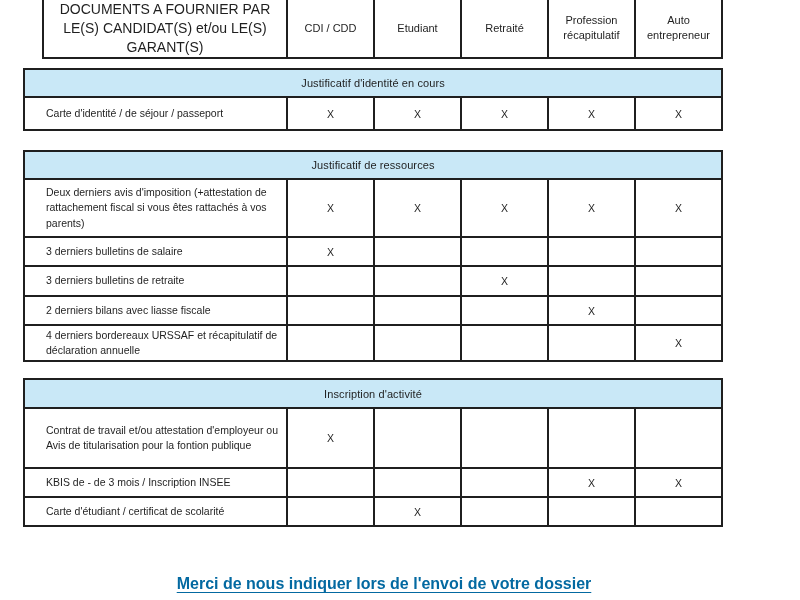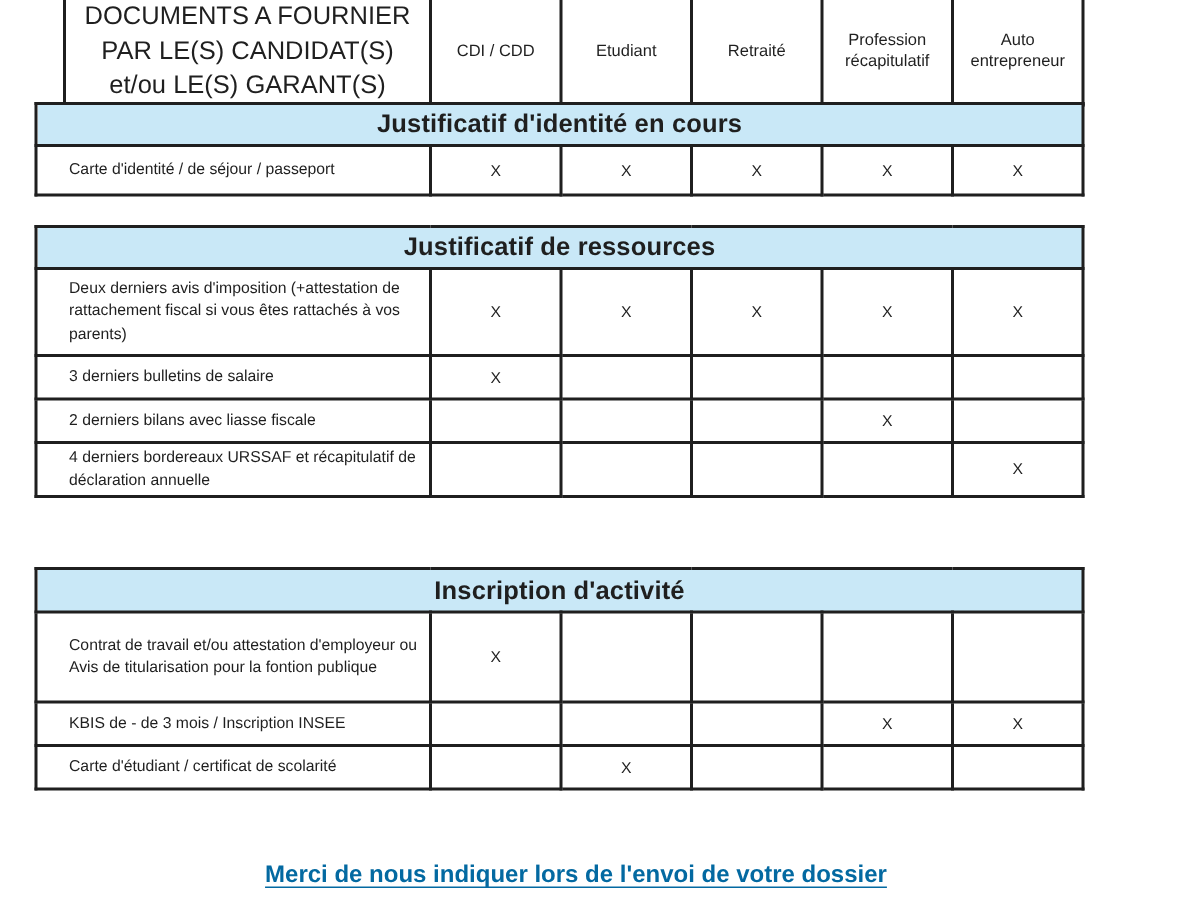--- a/index.html
+++ b/index.html
@@ -20,27 +20,27 @@
   }
   .tbl td {
     border: 2px solid #1f1f1f;
     font-size: 10.5px;
     color: #1f1f1f;
     overflow: hidden;
   }
 
   
   .top-table td { border-top: none; text-align: center; vertical-align: middle; line-height: 1.35; font-size: 11px; }
-  .top-table .title-cell { font-size: 17px; padding: 0 8px; }
+  .top-table .title-cell { font-size: 14px; padding: 0 8px; }
 
   
   .section-header td {
     background: #c9e8f7;
-    font-weight: bold;
-    font-size: 17px;
+    font-weight: normal;
+    font-size: 11px;
     text-align: center;
     vertical-align: middle;
     letter-spacing: 0.1px;
   }
   .label-cell {
     text-align: left;
     vertical-align: middle;
     padding: 2px 4px 2px 21px;
     line-height: 1.45;
   }
@@ -143,20 +143,28 @@
       <td class="mark-cell">X</td>
     </tr>
     <tr style="height:29px">
       <td class="label-cell">3 derniers bulletins de salaire</td>
       <td class="mark-cell">X</td>
       <td class="mark-cell"></td>
       <td class="mark-cell"></td>
       <td class="mark-cell"></td>
       <td class="mark-cell"></td>
     </tr>
+    <tr style="height:30px">
+      <td class="label-cell">3 derniers bulletins de retraite</td>
+      <td class="mark-cell"></td>
+      <td class="mark-cell"></td>
+      <td class="mark-cell">X</td>
+      <td class="mark-cell"></td>
+      <td class="mark-cell"></td>
+    </tr>
     <tr style="height:29px">
       <td class="label-cell">2 derniers bilans avec liasse fiscale</td>
       <td class="mark-cell"></td>
       <td class="mark-cell"></td>
       <td class="mark-cell"></td>
       <td class="mark-cell">X</td>
       <td class="mark-cell"></td>
     </tr>
     <tr style="height:34px">
       <td class="label-cell">4 derniers bordereaux URSSAF et récapitulatif de déclaration annuelle</td>

